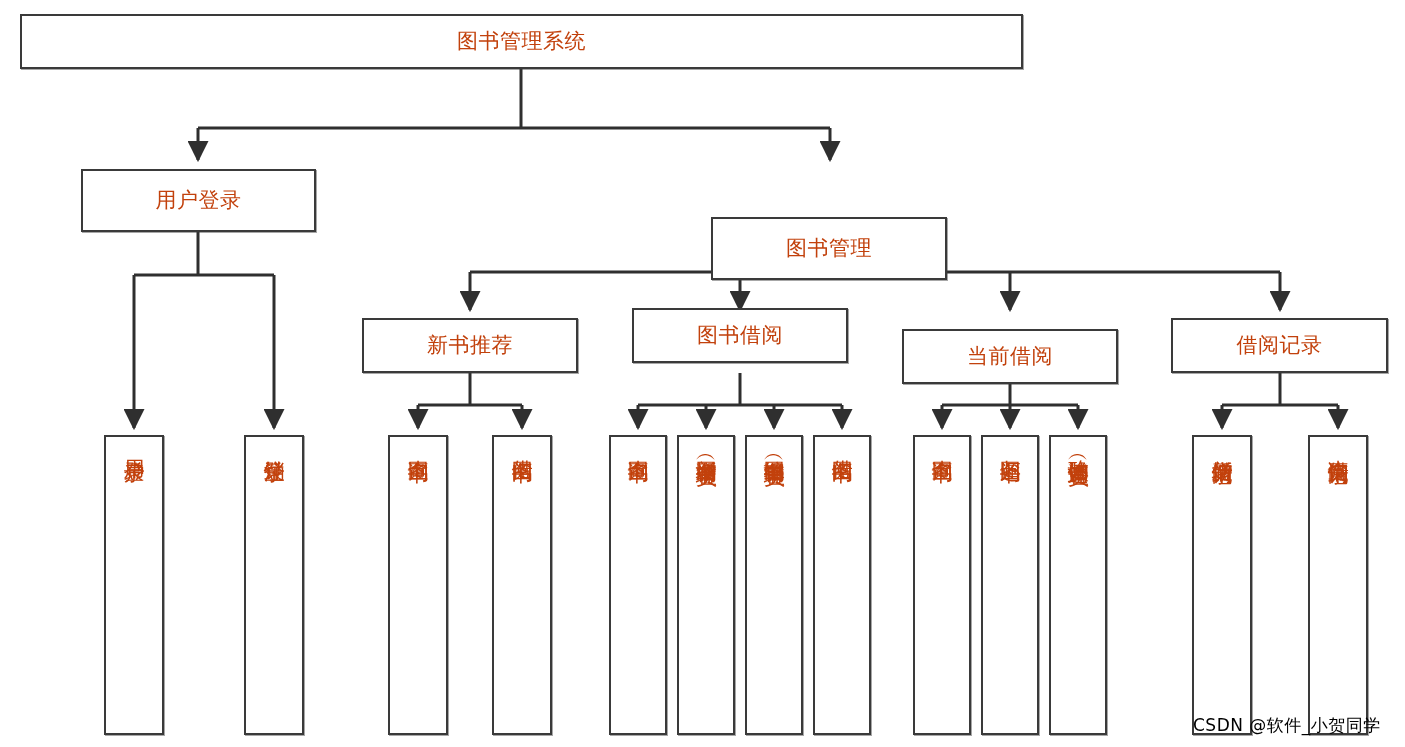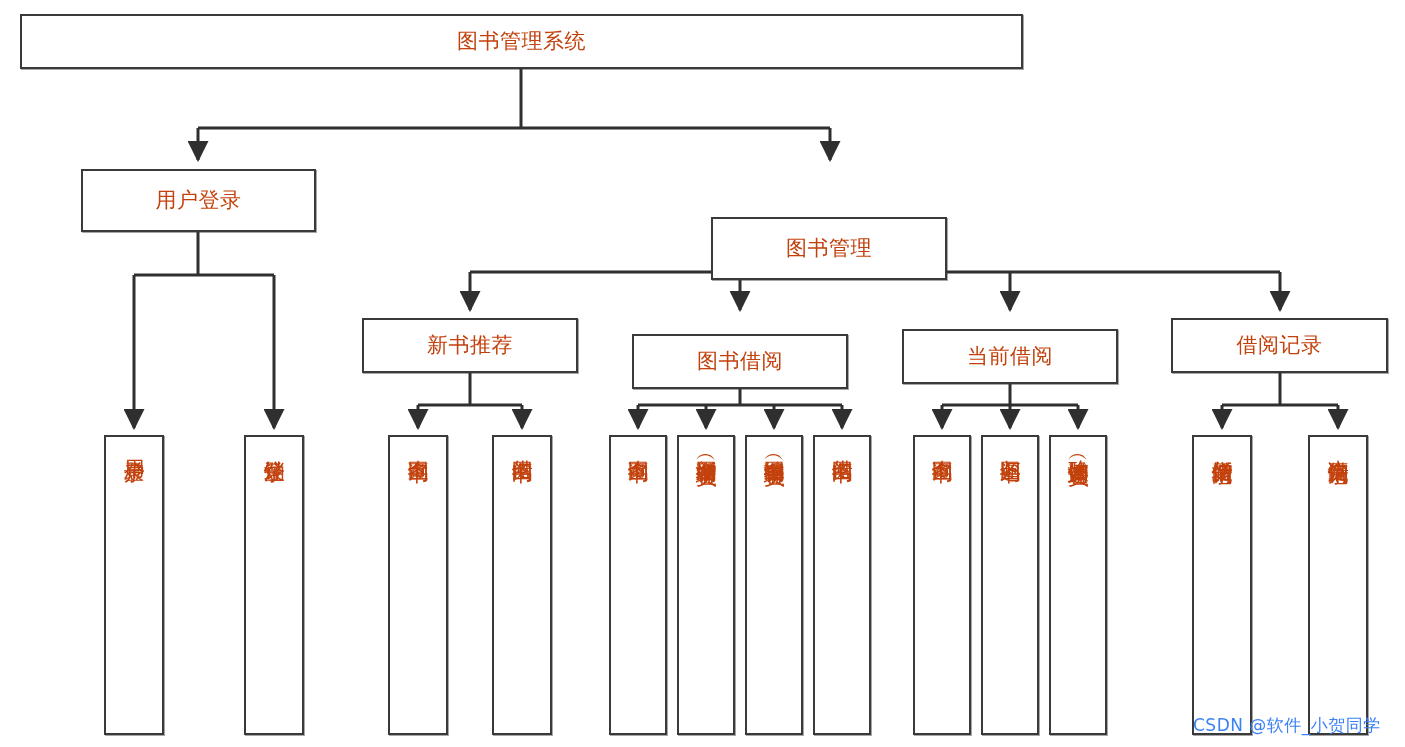--- a/index.html
+++ b/index.html
@@ -57,21 +57,21 @@
     writing-mode: vertical-rl;
     text-orientation: upright;
     font-size: 21px;
     line-height: 1.06;
     letter-spacing: 1px;
     white-space: nowrap;
   }
   .watermark {
     position: absolute;
     font-size: 17px;
-    color: #3b82f6;
+    color: #000000;
     white-space: nowrap;
     letter-spacing: 0.5px;
   }
 </style>
 </head>
 <body>
 
 <div id="canvas">
 
   <svg class="connectors" viewBox="0 0 1405 747" xmlns="http://www.w3.org/2000/svg">
@@ -133,21 +133,21 @@
   </div>
 
   <div class="node h" style="left:711px; top:169px; width:236px; height:63px;margin-top:48px;">
     <span class="label">图书管理</span>
   </div>
 
   <div class="node h" style="left:362px; top:318px; width:216px; height:55px;">
     <span class="label">新书推荐</span>
   </div>
 
-  <div class="node h" style="left:632px; top:334px; width:216px; height:55px;">
+  <div class="node h" style="left:632px; top:308px; width:216px; height:55px;">
     <span class="label">图书借阅</span>
   </div>
 
   <div class="node h" style="left:902px; top:318px; width:216px; height:55px;margin-top:11px;">
     <span class="label">当前借阅</span>
   </div>
 
   <div class="node h" style="left:1171px; top:318px; width:217px; height:55px;">
     <span class="label">借阅记录</span>
   </div>

